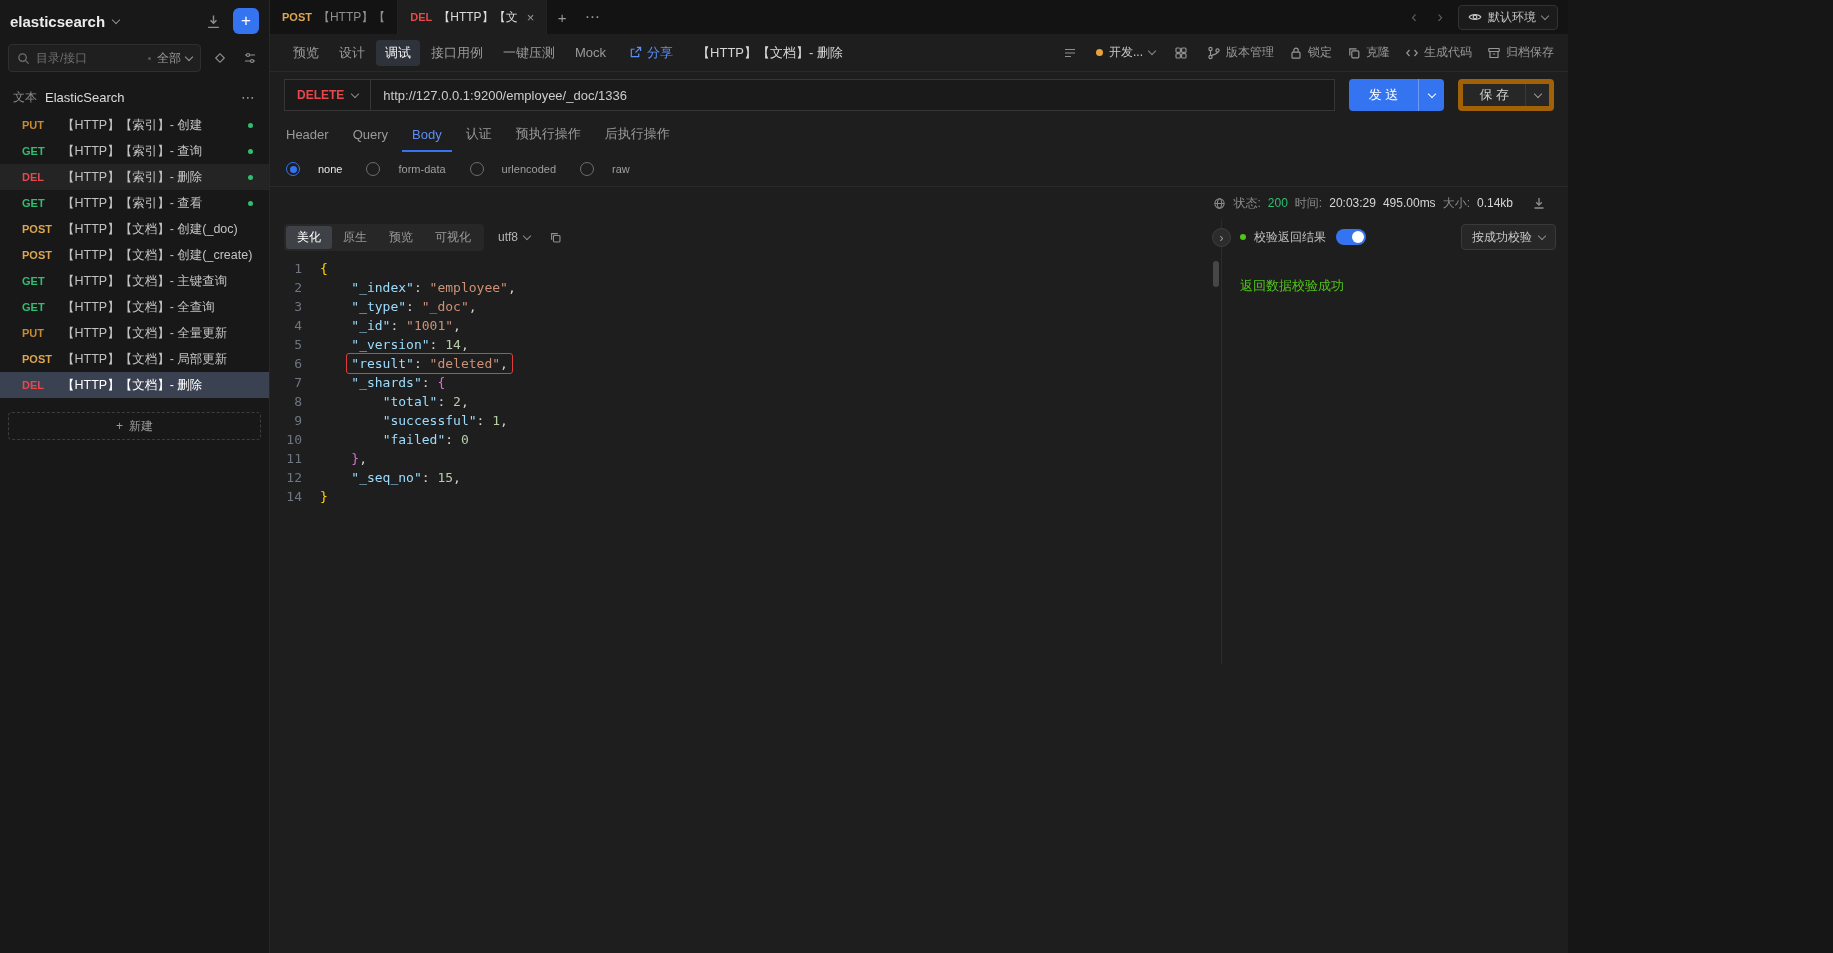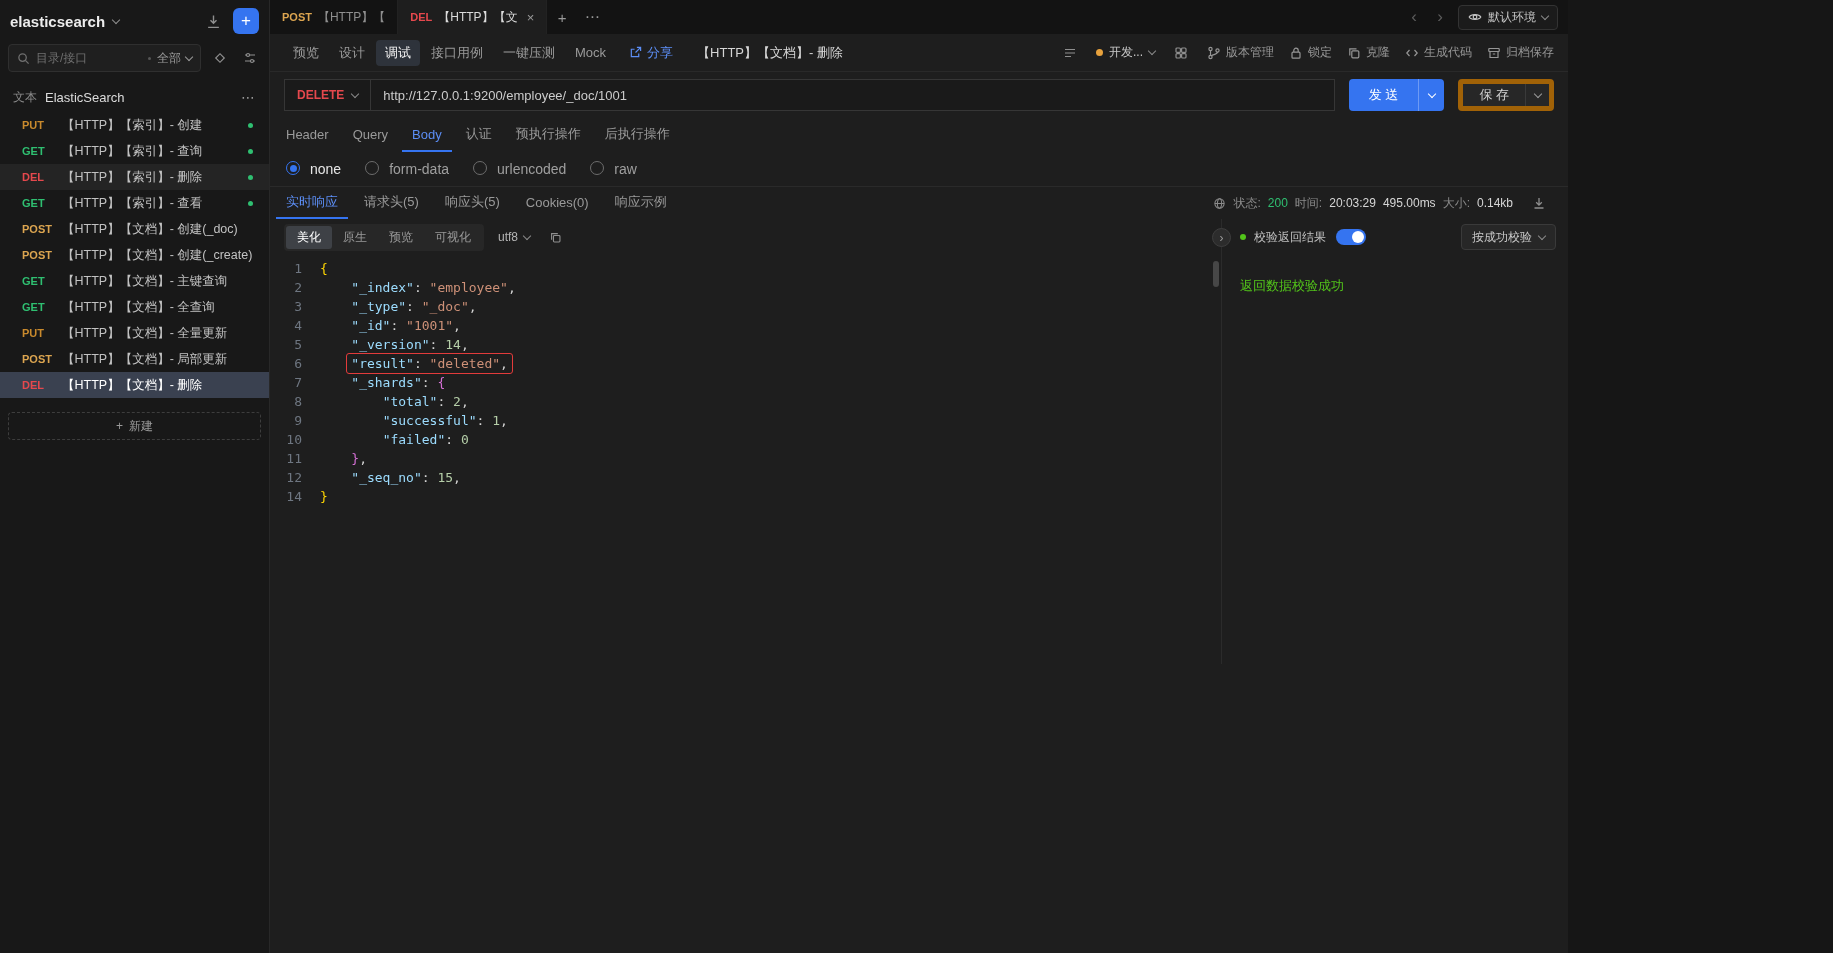--- a/index.html
+++ b/index.html
@@ -76,21 +76,21 @@
   .send .sp-caret{background:var(--accent);border-left:1px solid rgba(255,255,255,.28);width:26px;display:flex;align-items:center;justify-content:center;color:#fff;cursor:pointer}
   .save{border:5px solid #a16207}
   .save .sp-main{background:#272727;color:#d2d2d2;padding:0 16px;font-size:13px;display:flex;align-items:center;cursor:pointer}
   .save .sp-caret{background:#272727;border-left:1px solid #3a3a3a;width:24px;display:flex;align-items:center;justify-content:center;color:#9a9a9a;cursor:pointer}
 
   .reqtabs{height:34px;display:flex;align-items:stretch;gap:4px;padding:0 6px}
   .rtab{display:flex;align-items:center;padding:0 10px;font-size:13px;color:#9a9a9a;border-bottom:2px solid transparent;cursor:pointer;white-space:nowrap}
   .rtab.active{color:var(--accent-text);border-bottom-color:var(--accent)}
 
   .radiorow{height:34px;display:flex;align-items:center;gap:24px;padding:0 16px}
-  .radio{display:flex;align-items:flex-start;gap:10px;font-size:14px;color:#9f9f9f;cursor:pointer}
+  .radio{display:flex;align-items:center;gap:18px;font-size:11px;color:#9f9f9f;cursor:pointer}
   .radio.selected{color:#e6e6e6}
   .radio-circle{width:14px;height:14px;border-radius:50%;border:1.5px solid #6d6d6d;position:relative;flex-shrink:0}
   .radio.selected .radio-circle{border-color:var(--accent)}
   .radio.selected .radio-circle::after{content:"";position:absolute;inset:2.5px;border-radius:50%;background:var(--accent)}
 
   .empty-area{flex:1;position:relative}
   .empty-text{position:absolute;top:36px;left:50%;transform:translateX(-50%);color:#6a6a6a;font-size:13px}
 
   
   .response{height:478px;border-top:1px solid #2a2a2a;display:flex;flex-direction:column}
@@ -345,21 +345,21 @@
           </button>
         </div>
       </div>
 
       <div class="urlrow">
         <div class="req-input">
           <div class="method-select">
             <span class="m-DELETE">DELETE</span>
             <i class="chev"></i>
           </div>
-          <div class="url-text">http://127.0.0.1:9200/employee/_doc/1001</div>
+          <div class="url-text">http://127.0.0.1:9200/employee/_doc/1336</div>
         </div>
         <div class="split-btn send">
           <div class="sp-main">发 送</div>
           <div class="sp-caret">
               <i class="chev"></i>
             </div>
         </div>
         <div class="split-btn save">
           <div class="sp-main">保 存</div>
           <div class="sp-caret">
@@ -392,27 +392,20 @@
           </label>
           <label class="radio">
             <span class="radio-circle"></span>
             <span>raw</span>
           </label>
         </div>
 
 
       <div class="response">
         <div class="resp-tabs">
-          <div class="resp-tab-list">
-              <span class="rtab active">实时响应</span>
-              <span class="rtab">请求头(5)</span>
-              <span class="rtab">响应头(5)</span>
-              <span class="rtab">Cookies(0)</span>
-              <span class="rtab">响应示例</span>
-            </div>
           <div class="resp-status">
             <svg viewBox="0 0 14 14" width="13" height="13" fill="none" stroke="currentColor" stroke-width="1.1">
                 <circle cx="7" cy="7" r="5"></circle>
                 <ellipse cx="7" cy="7" rx="2.3" ry="5"></ellipse>
                 <path d="M2 7h10"></path>
               </svg>
             <span class="lbl">状态:</span>
             <span class="val green">200</span>
             <span class="lbl">时间:</span>
             <span class="val">20:03:29</span>

